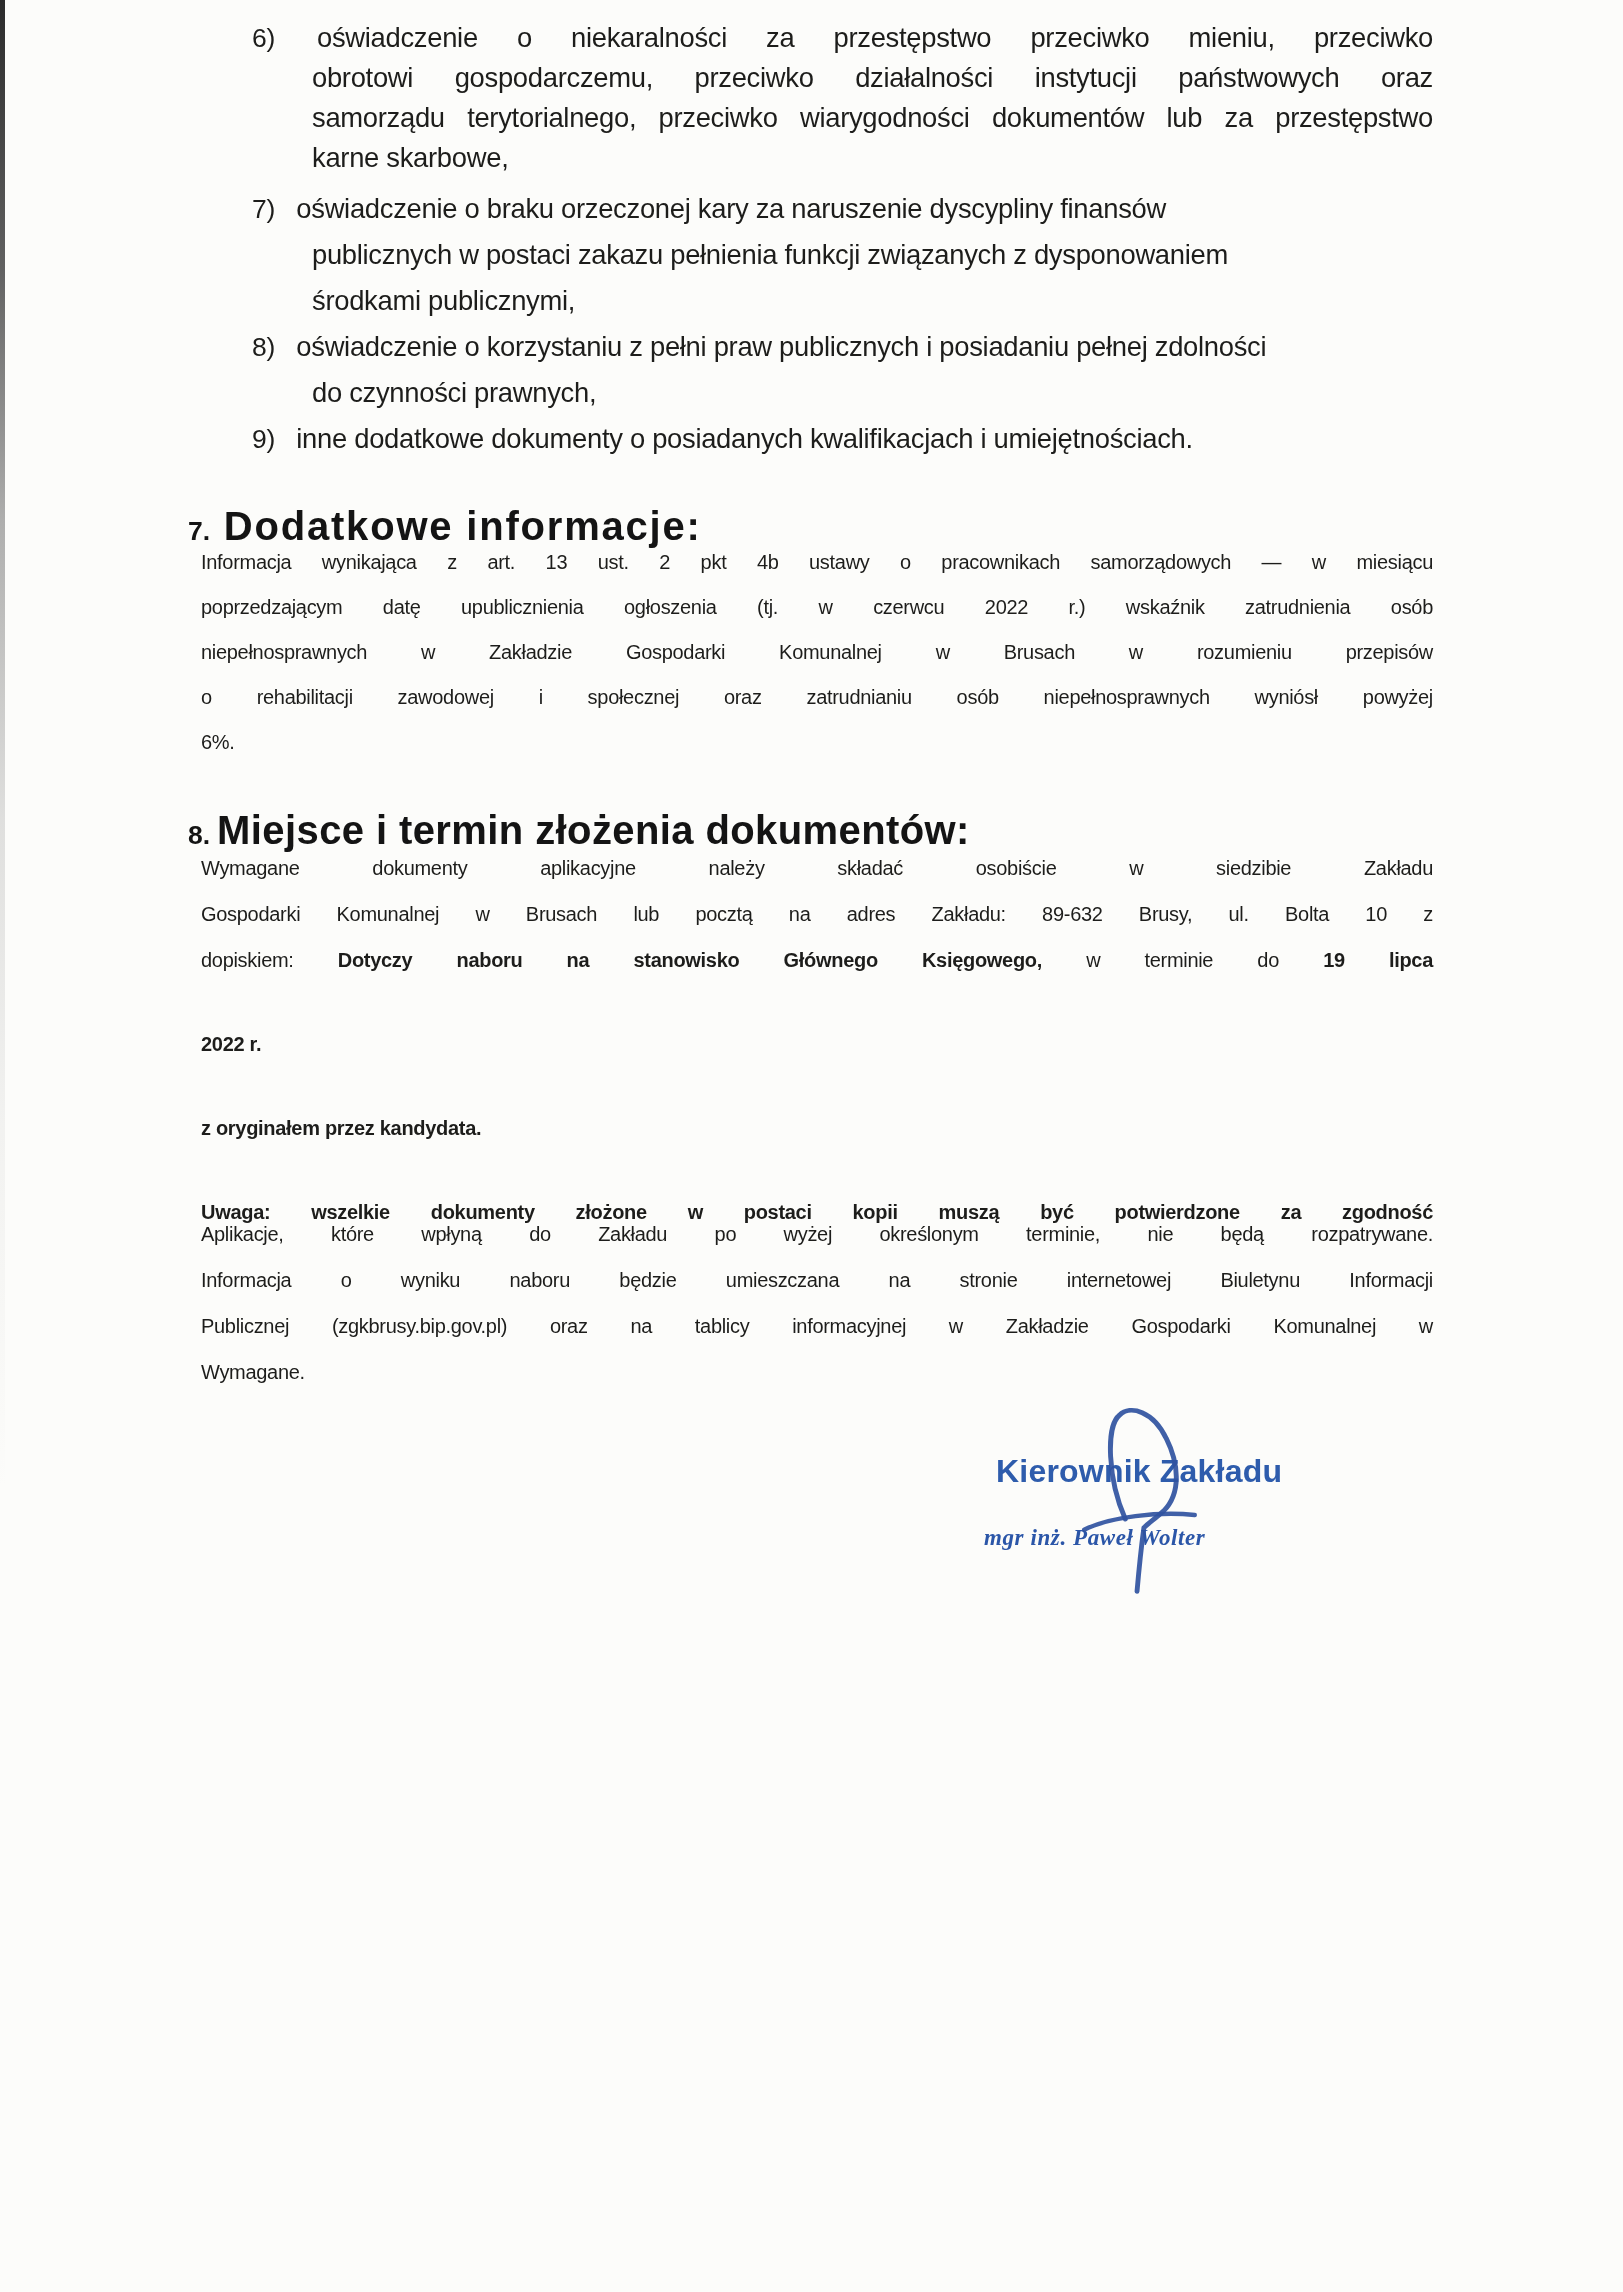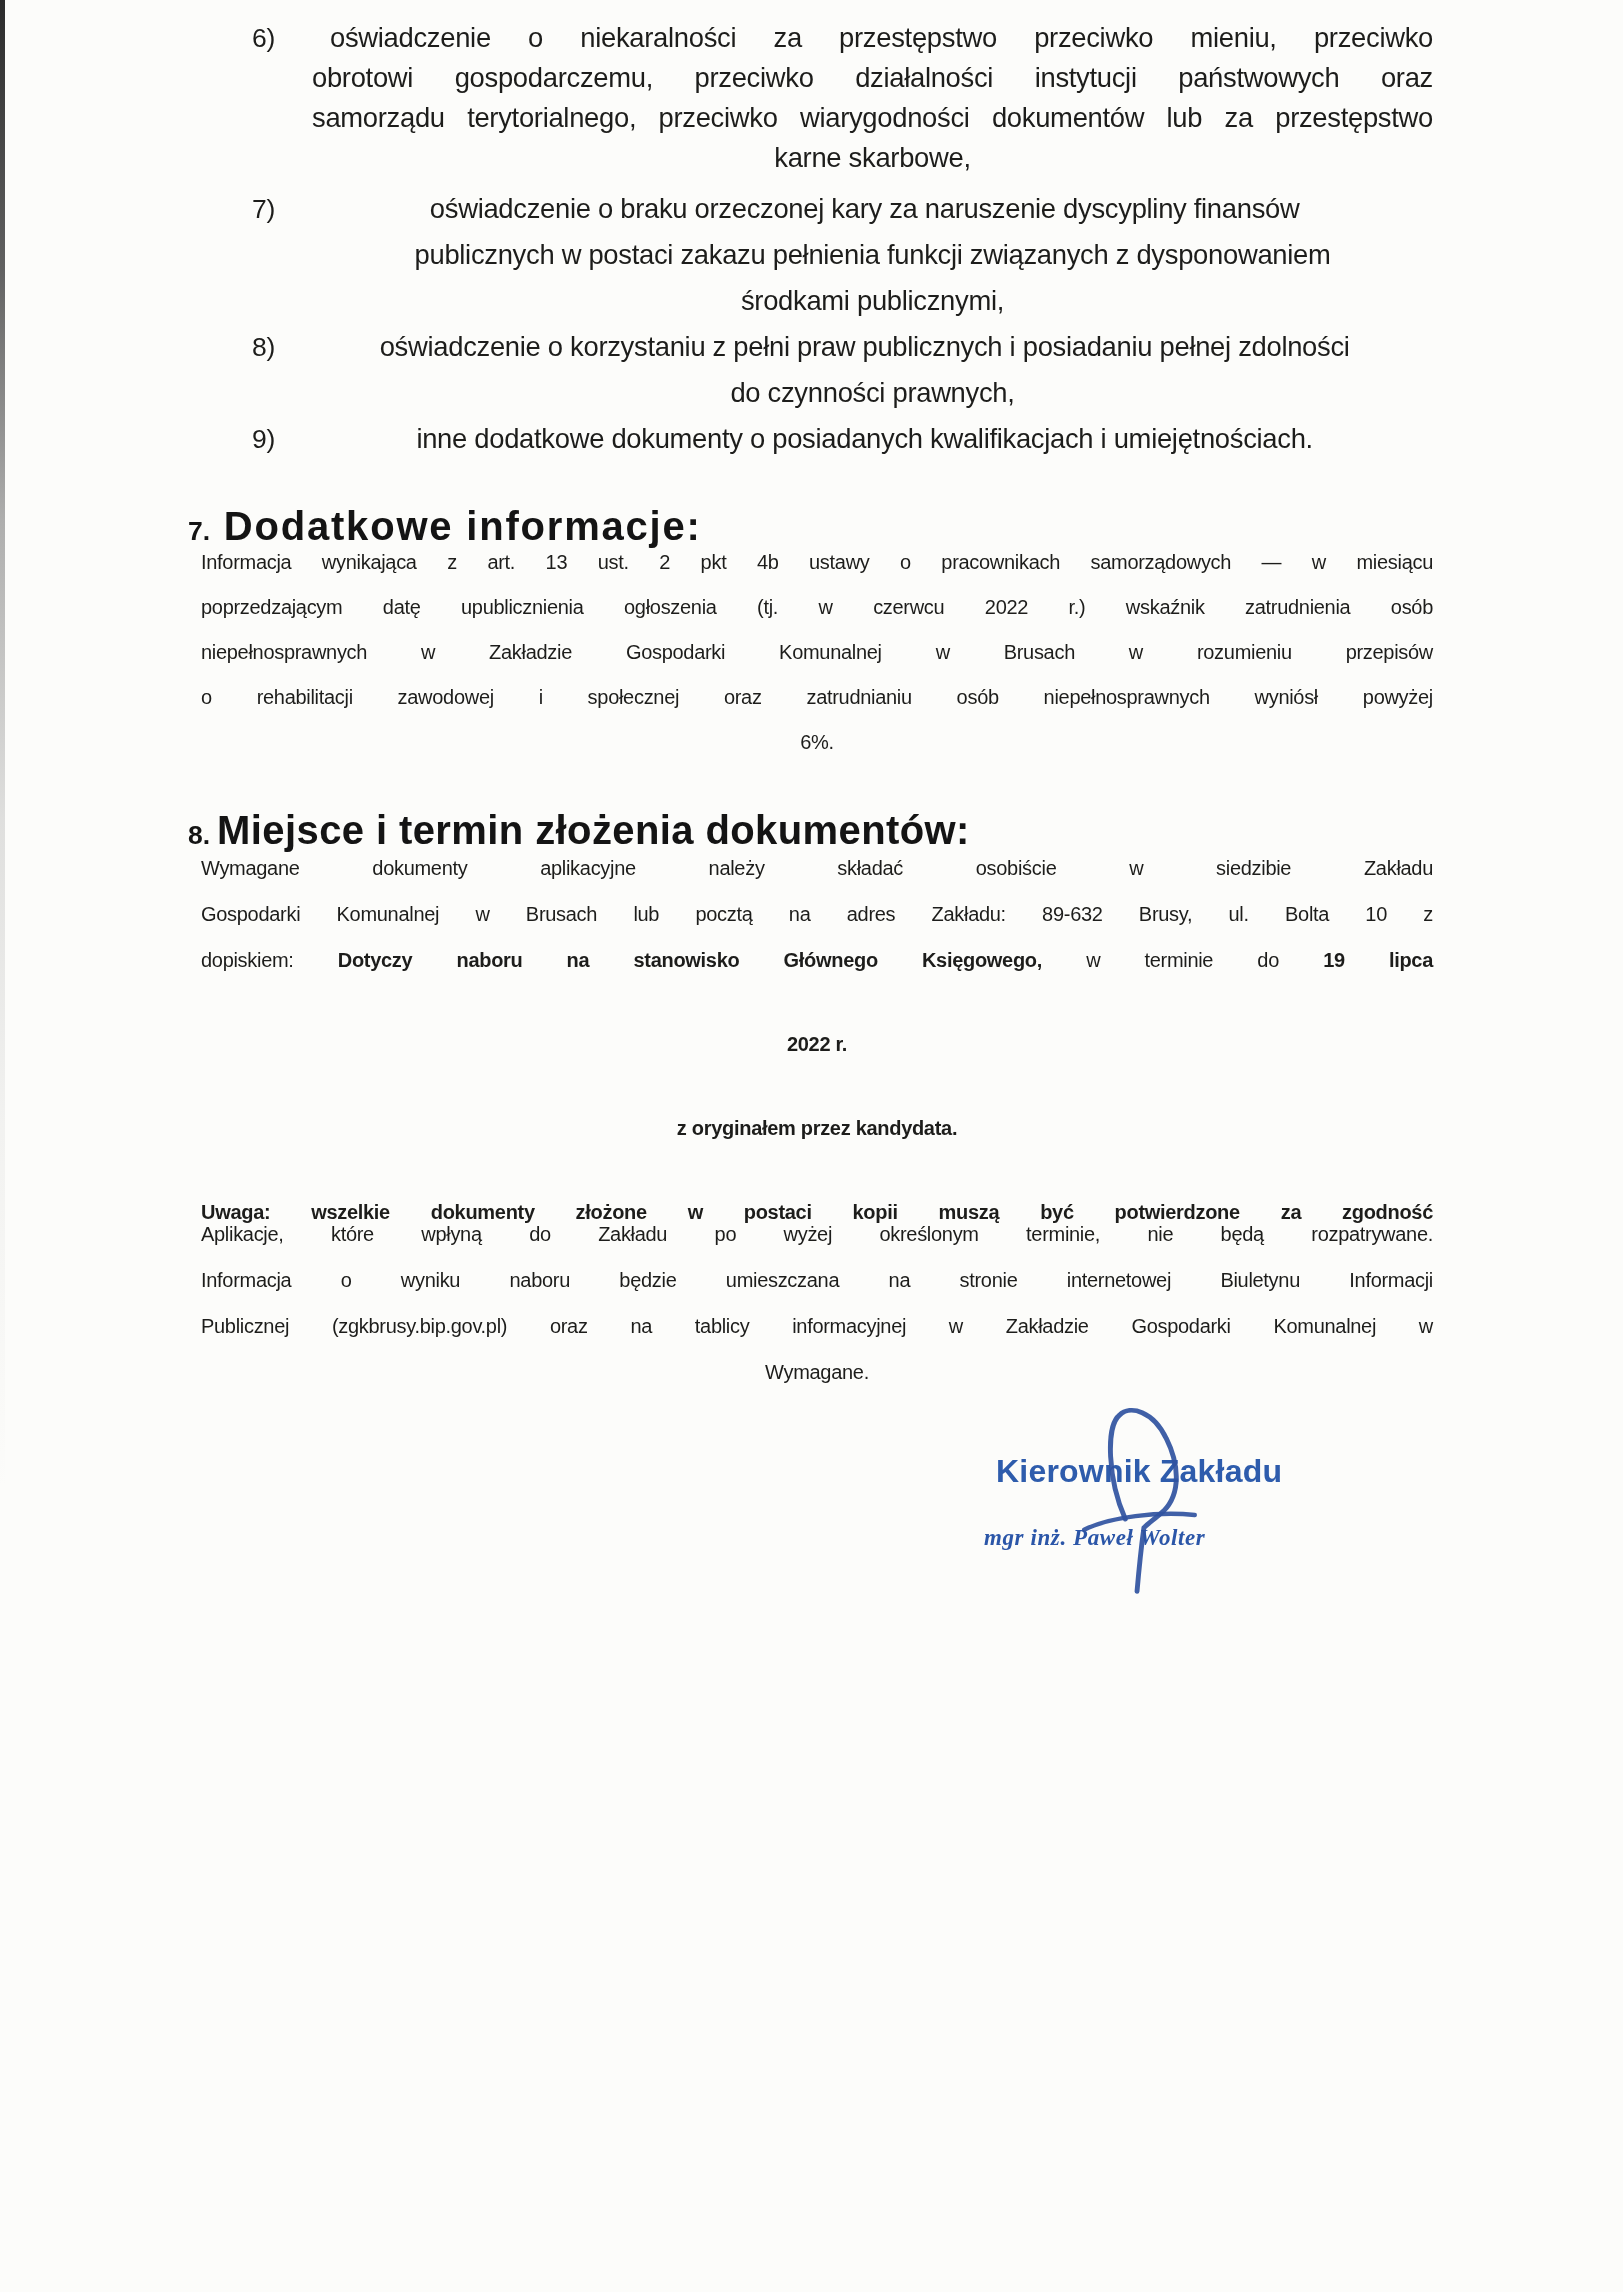--- a/index.html
+++ b/index.html
@@ -19,33 +19,33 @@
       rgba(25,25,25,.92) 0%,
       rgba(45,45,45,.75) 18%,
       rgba(80,80,80,.45) 35%,
       rgba(120,120,120,.22) 55%,
       rgba(150,150,150,.10) 75%,
       rgba(150,150,150,0) 100%);
   }
 
   .line{line-height:45px;}
   .j{text-align:justify;text-align-last:justify;}
-  .nw{white-space:nowrap;text-align:center;}
+  .nw{white-space:nowrap;}
   .b{font-weight:bold;margin-top:38px;}
 
   
   .doc-list{position:absolute;left:201px;top:17.6px;width:1232px;font-size:27.4px;letter-spacing:-0.3px;}
   .item{position:relative;padding-left:111px;}
   .item .num{position:absolute;left:51px;top:0;font-size:26.5px;}
   .item6 .line{line-height:40px;}
   .item6 .num{line-height:40px;}
   .item6{margin-bottom:8.8px;}
   .item7 .line,.item8 .line,.item9 .line,
   .item7 .num,.item8 .num,.item9 .num{line-height:46px;}
-  .fwide{margin-left:18px;}   
+  .fwide{margin-left:5px;}   
   .fneg{margin-left:-15.7px;}   
 
   
   .heading{position:absolute;left:188px;white-space:nowrap;color:#141414;}
   .hnum{font-size:26.5px;font-weight:bold;}
   .htitle{font-size:40px;font-weight:bold;}
   .h7{top:504px;}
   .h7 .htitle{margin-left:13.7px;letter-spacing:1.8px;}
   .h8{top:808px;}
   .h8 .htitle{margin-left:7px;letter-spacing:0.4px;}

